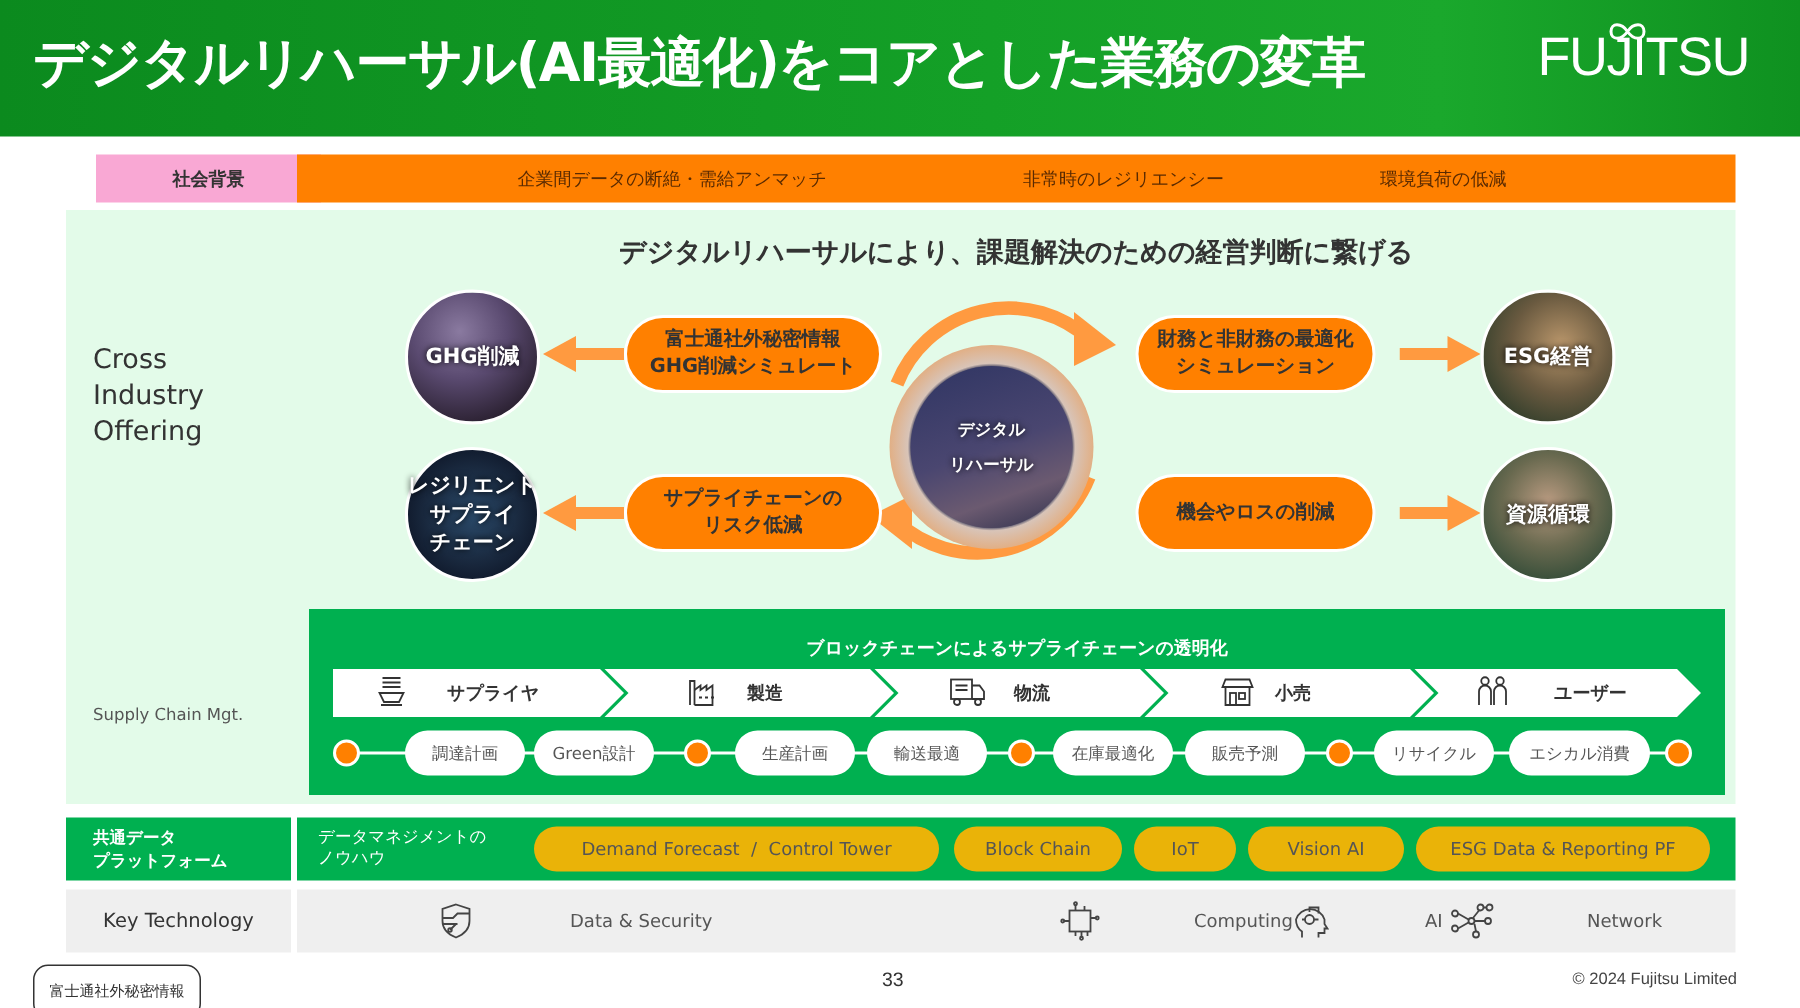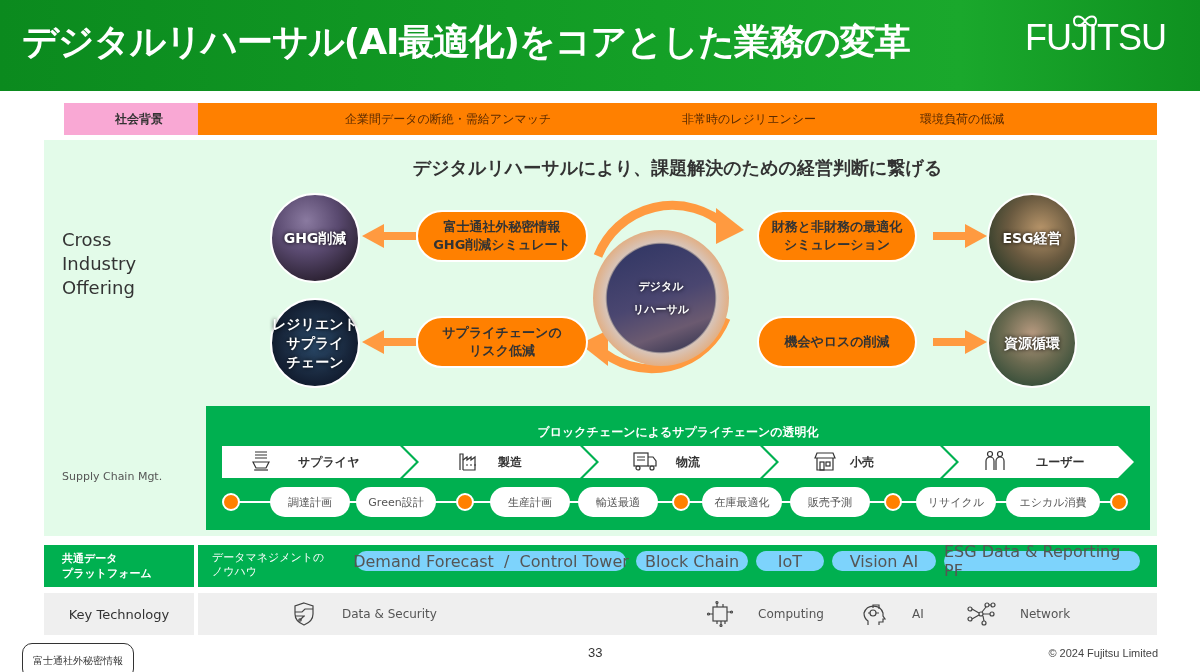--- a/index.html
+++ b/index.html
@@ -77,28 +77,28 @@
   .task {
     position: absolute; top: 81px; height: 30px; border-radius: 15px; background: #fff;
     display: flex; align-items: center; justify-content: center; font-size: 11px; color: #555;
   }
 
   
   .dp-label { top: 545px; height: 42px; background: #00b050; color: #fff; font-size: 11px; font-weight: bold; justify-content: flex-start; text-align: left; padding-left: 18px; line-height: 15px; }
   .dp-body { top: 545px; height: 42px; background: #00b050; }
   .dp-know { position: absolute; left: 14px; top: 6px; color: #fff; font-size: 11px; line-height: 14px; }
   .dp-pill {
-    position: absolute; top: 6px; height: 20px; border-radius: 15px; background: #7dd3fc;
-    display: flex; align-items: center; justify-content: center; font-size: 16px; color: #555;
+    position: absolute; top: 6px; height: 30px; border-radius: 15px; background: #eab308;
+    display: flex; align-items: center; justify-content: center; font-size: 12px; color: #555;
   }
 
   
   .kt-label { top: 593px; height: 42px; background: #efefef; font-size: 13px; color: #333; }
   .kt-body { top: 593px; height: 42px; background: #efefef; }
-  .kt-item { position: absolute; top: 0; height: 42px; display: flex; align-items: center; }
+  .kt-item { position: absolute; top: 0; height: 42px; display: flex; align-items: center; gap: 38px; }
   .kt-item svg { margin-right: 24px; }
   .kt-item span { font-size: 12px; color: #555; }
 
   
   .confidential {
     position: absolute; left: 22px; top: 643px; height: 36px; padding: 0 10px;
     border: 1px solid #333; border-radius: 10px; font-size: 10px; color: #333;
     display: flex; align-items: center;
   }
   .page-num { position: absolute; left: 588px; top: 645px; font-size: 13px; color: #333; font-family: "Liberation Sans", sans-serif; }

